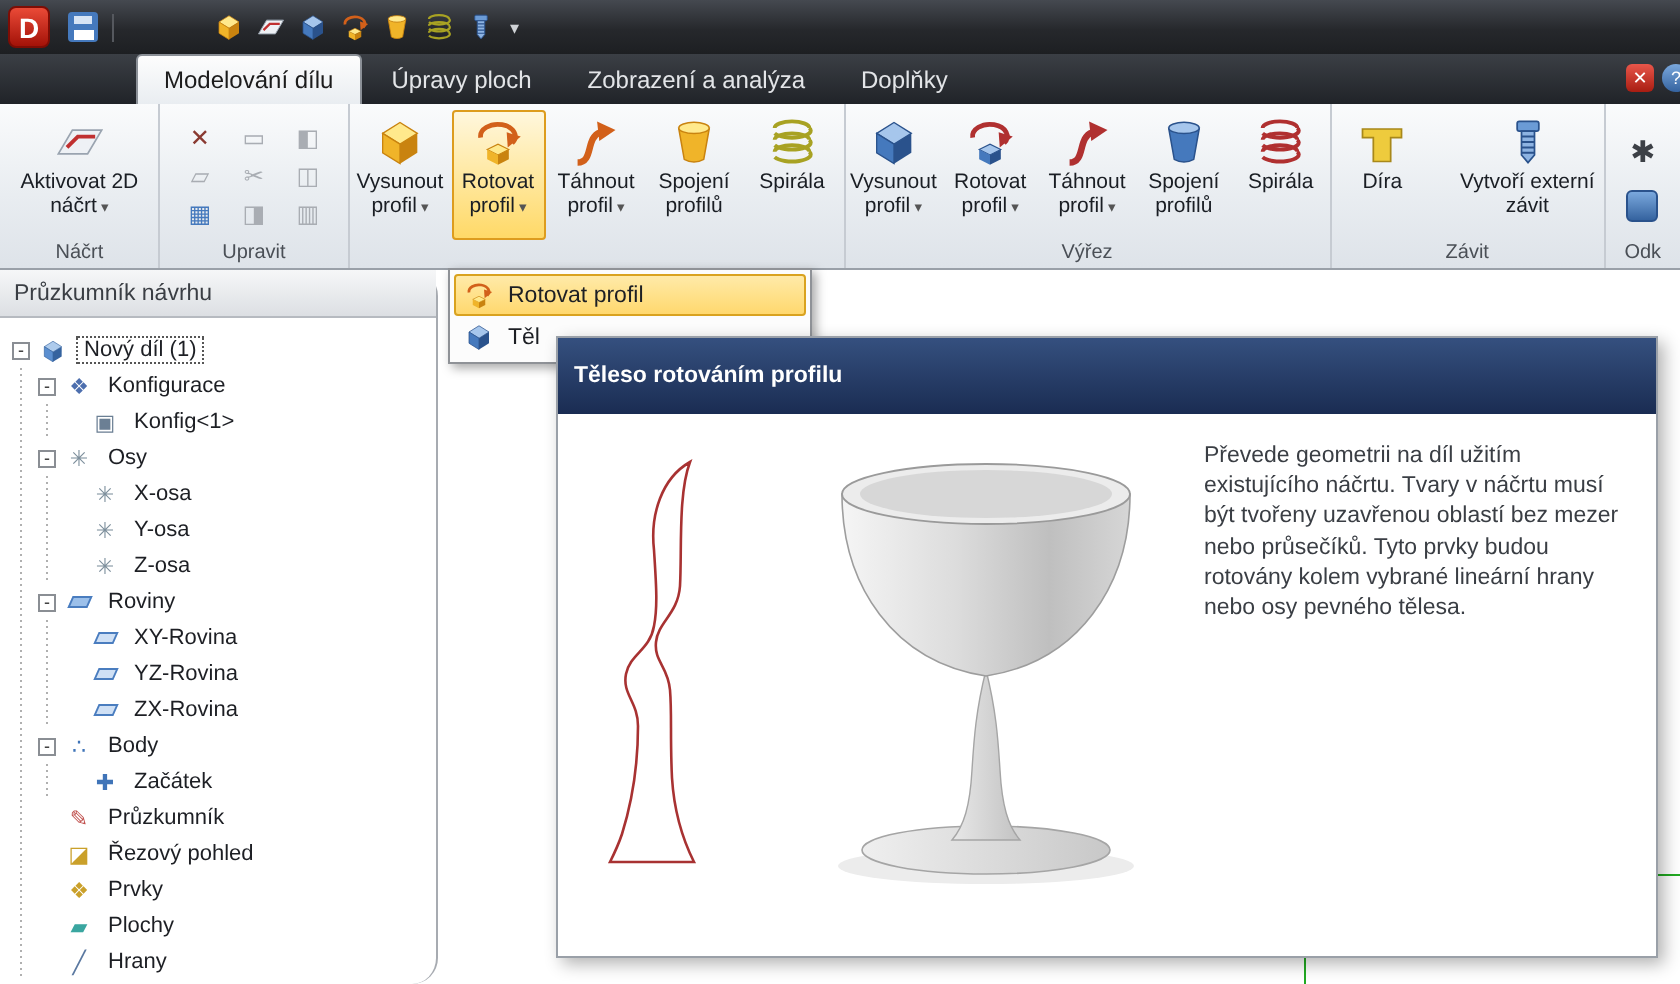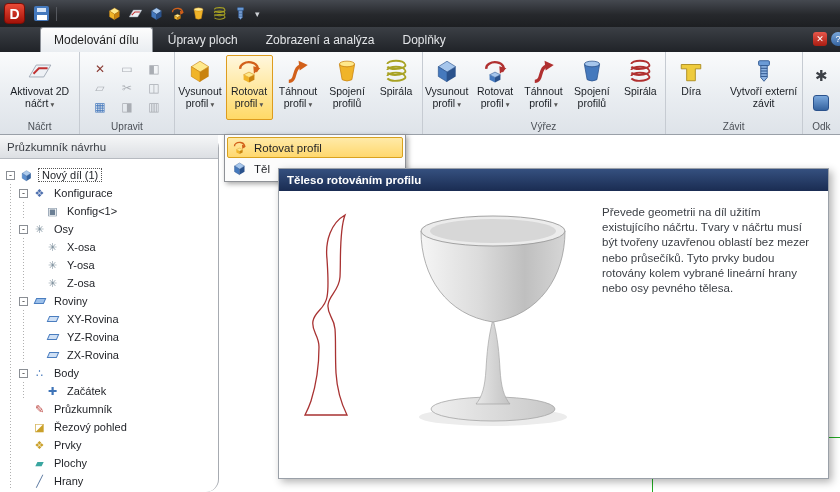--- a/index.html
+++ b/index.html
@@ -26,21 +26,21 @@
   .qsep { width:1px; height:14px; background:#55585e; margin:0 7px; }
   #qat { display:flex; align-items:center; margin-left:40px; }
   .qic { width:21px; height:17px; display:flex; align-items:center; justify-content:center; }
   .qic svg { width:15px; height:15px; }
   .qi-chevron { color:#cfd2d6; font-size:9px; margin-left:4px; }
   .qi-chevron::after { content:"▾"; }
 
   
   .tabrow { position:absolute; left:0; top:27px; width:840px; height:25px;
     background:linear-gradient(#3b3f45,#202328); }
-  #tabs { display:flex; margin-left:40px; height:25px; }
+  #tabs { display:flex; margin-left:68px; height:25px; }
   .tab { padding:0 13px; display:flex; align-items:center; font-size:12px; color:#e3e5e8;
     border-radius:3px 3px 0 0; margin-right:2px; }
   .tab.active { background:linear-gradient(#fdfdfd,#e9edf1); color:#1c1c1c;
     border:1px solid #8b9097; border-bottom:none; }
   .tab-right { position:absolute; right:2px; top:5px; display:flex; align-items:center; }
   .minix { width:14px; height:14px; border-radius:3px; background:linear-gradient(#e8564a,#a81d12);
     color:#fff; font-size:9px; display:flex; align-items:center; justify-content:center; }
   .minix::after { content:"✕"; }
   .miniq { width:14px; height:14px; border-radius:50%; background:linear-gradient(#7aa8dd,#35639f);
     color:#fff; font-size:9px; display:flex; align-items:center; justify-content:center;
@@ -111,21 +111,21 @@
     border:1px solid #8f9297; box-shadow:2px 2px 5px rgba(0,0,0,.35); z-index:20; padding:2px; }
   .mitem { display:flex; align-items:center; height:21px; font-size:11.5px; color:#1d1f24;
     border:1px solid transparent; border-radius:2px; padding:0 4px; }
   .mitem.hl { background:linear-gradient(#ffeaa8,#ffd86e); border-color:#d9a21f; }
   .mic { width:16px; height:16px; margin-right:6px; }
   .mic svg { width:15px; height:15px; }
 
   
   .flyout { position:absolute; left:278px; top:168px; width:551px; height:311px; background:#fff;
     border:1px solid #9aa0a8; box-shadow:3px 3px 8px rgba(0,0,0,.3); z-index:30; }
-  .fly-title { height:22px; background:linear-gradient(#35507f,#1a2c52); color:#fff;
+  .fly-title { height:38px; background:linear-gradient(#35507f,#1a2c52); color:#fff;
     font-size:11.5px; font-weight:bold; display:flex; align-items:center; padding-left:8px; }
   .fly-body { position:relative; height:287px; }
   .fly-text { position:absolute; right:14px; top:14px; width:212px; font-size:11.5px;
     line-height:1.32; color:#3a3e44; }
   svg.glass { position:absolute; left:4px; top:10px; width:540px; height:264px; }
 </style>
 </head>
 <body>
 
 <svg width="0" height="0" style="position:absolute">

